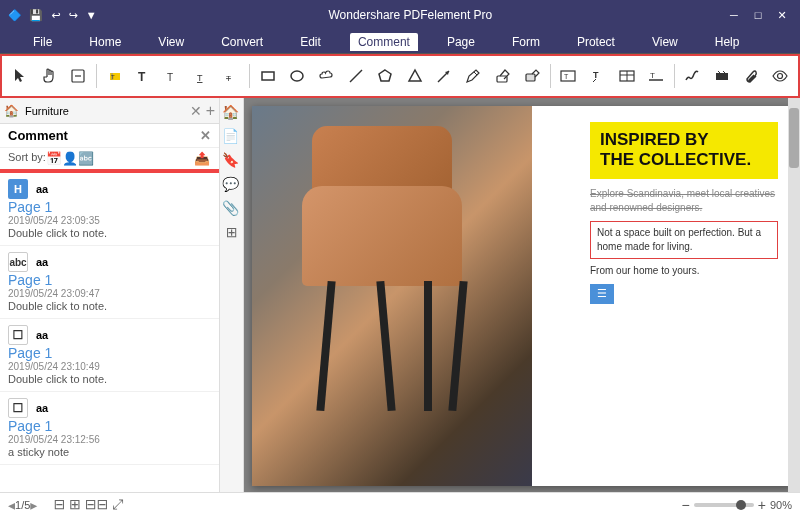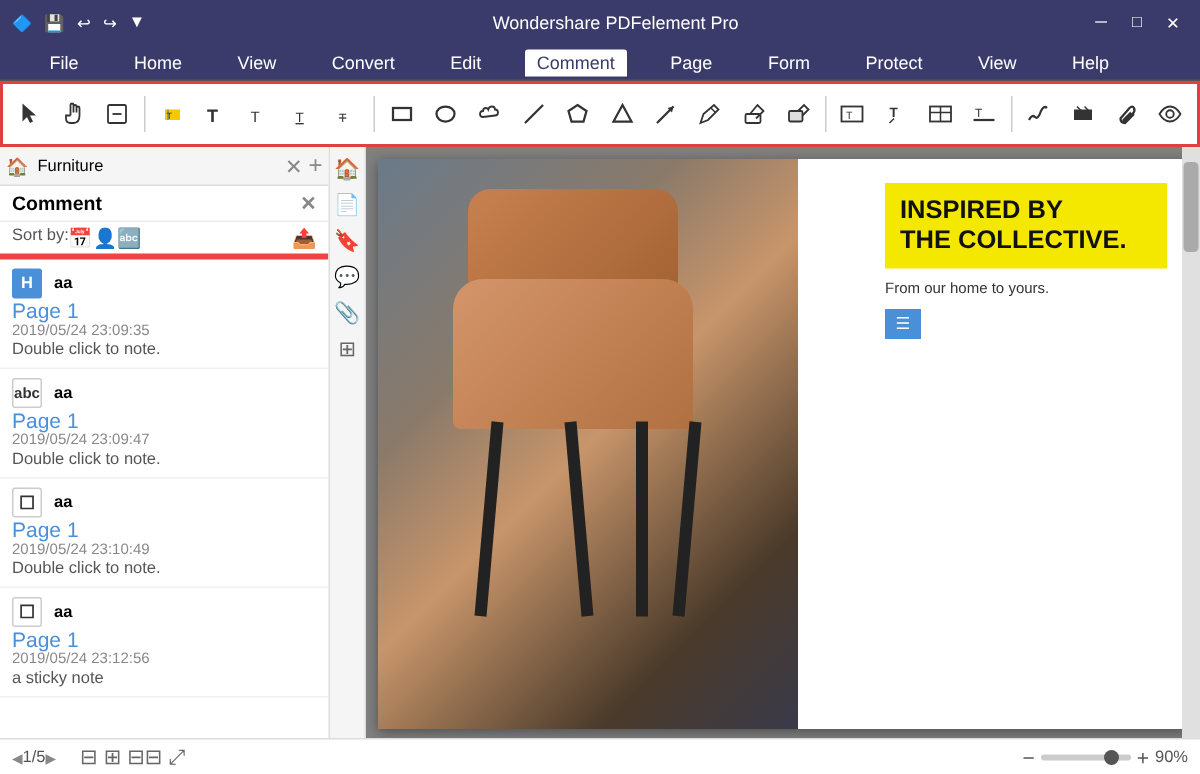--- a/index.html
+++ b/index.html
@@ -583,20 +583,24 @@
             <div class="chair-leg3"></div>
             <div class="chair-leg4"></div>
           </div>
         </div>
 
         <div class="page-right">
           <div class="inspired-box">
             <div style="white-space:pre-line;">INSPIRED BY
 THE COLLECTIVE.</div>
           </div>
+          <div class="strikethrough-text" style="white-space:pre-line;">Explore Scandinavia, meet local creatives
+and renowned designers.</div>
+          <div class="highlight-box" style="white-space:pre-line;">Not a space built on perfection. But a
+home made for living.</div>
           <div class="from-text">From our home to yours.</div>
           <div class="list-icon-box">☰</div>
         </div>
       </div>
     </div>
 
     <div class="right-scroll" style="position:absolute;right:0;top:0;bottom:0;width:12px;background:#e0e0e0;">
       <div class="scroll-thumb"></div>
     </div>
   </div>

